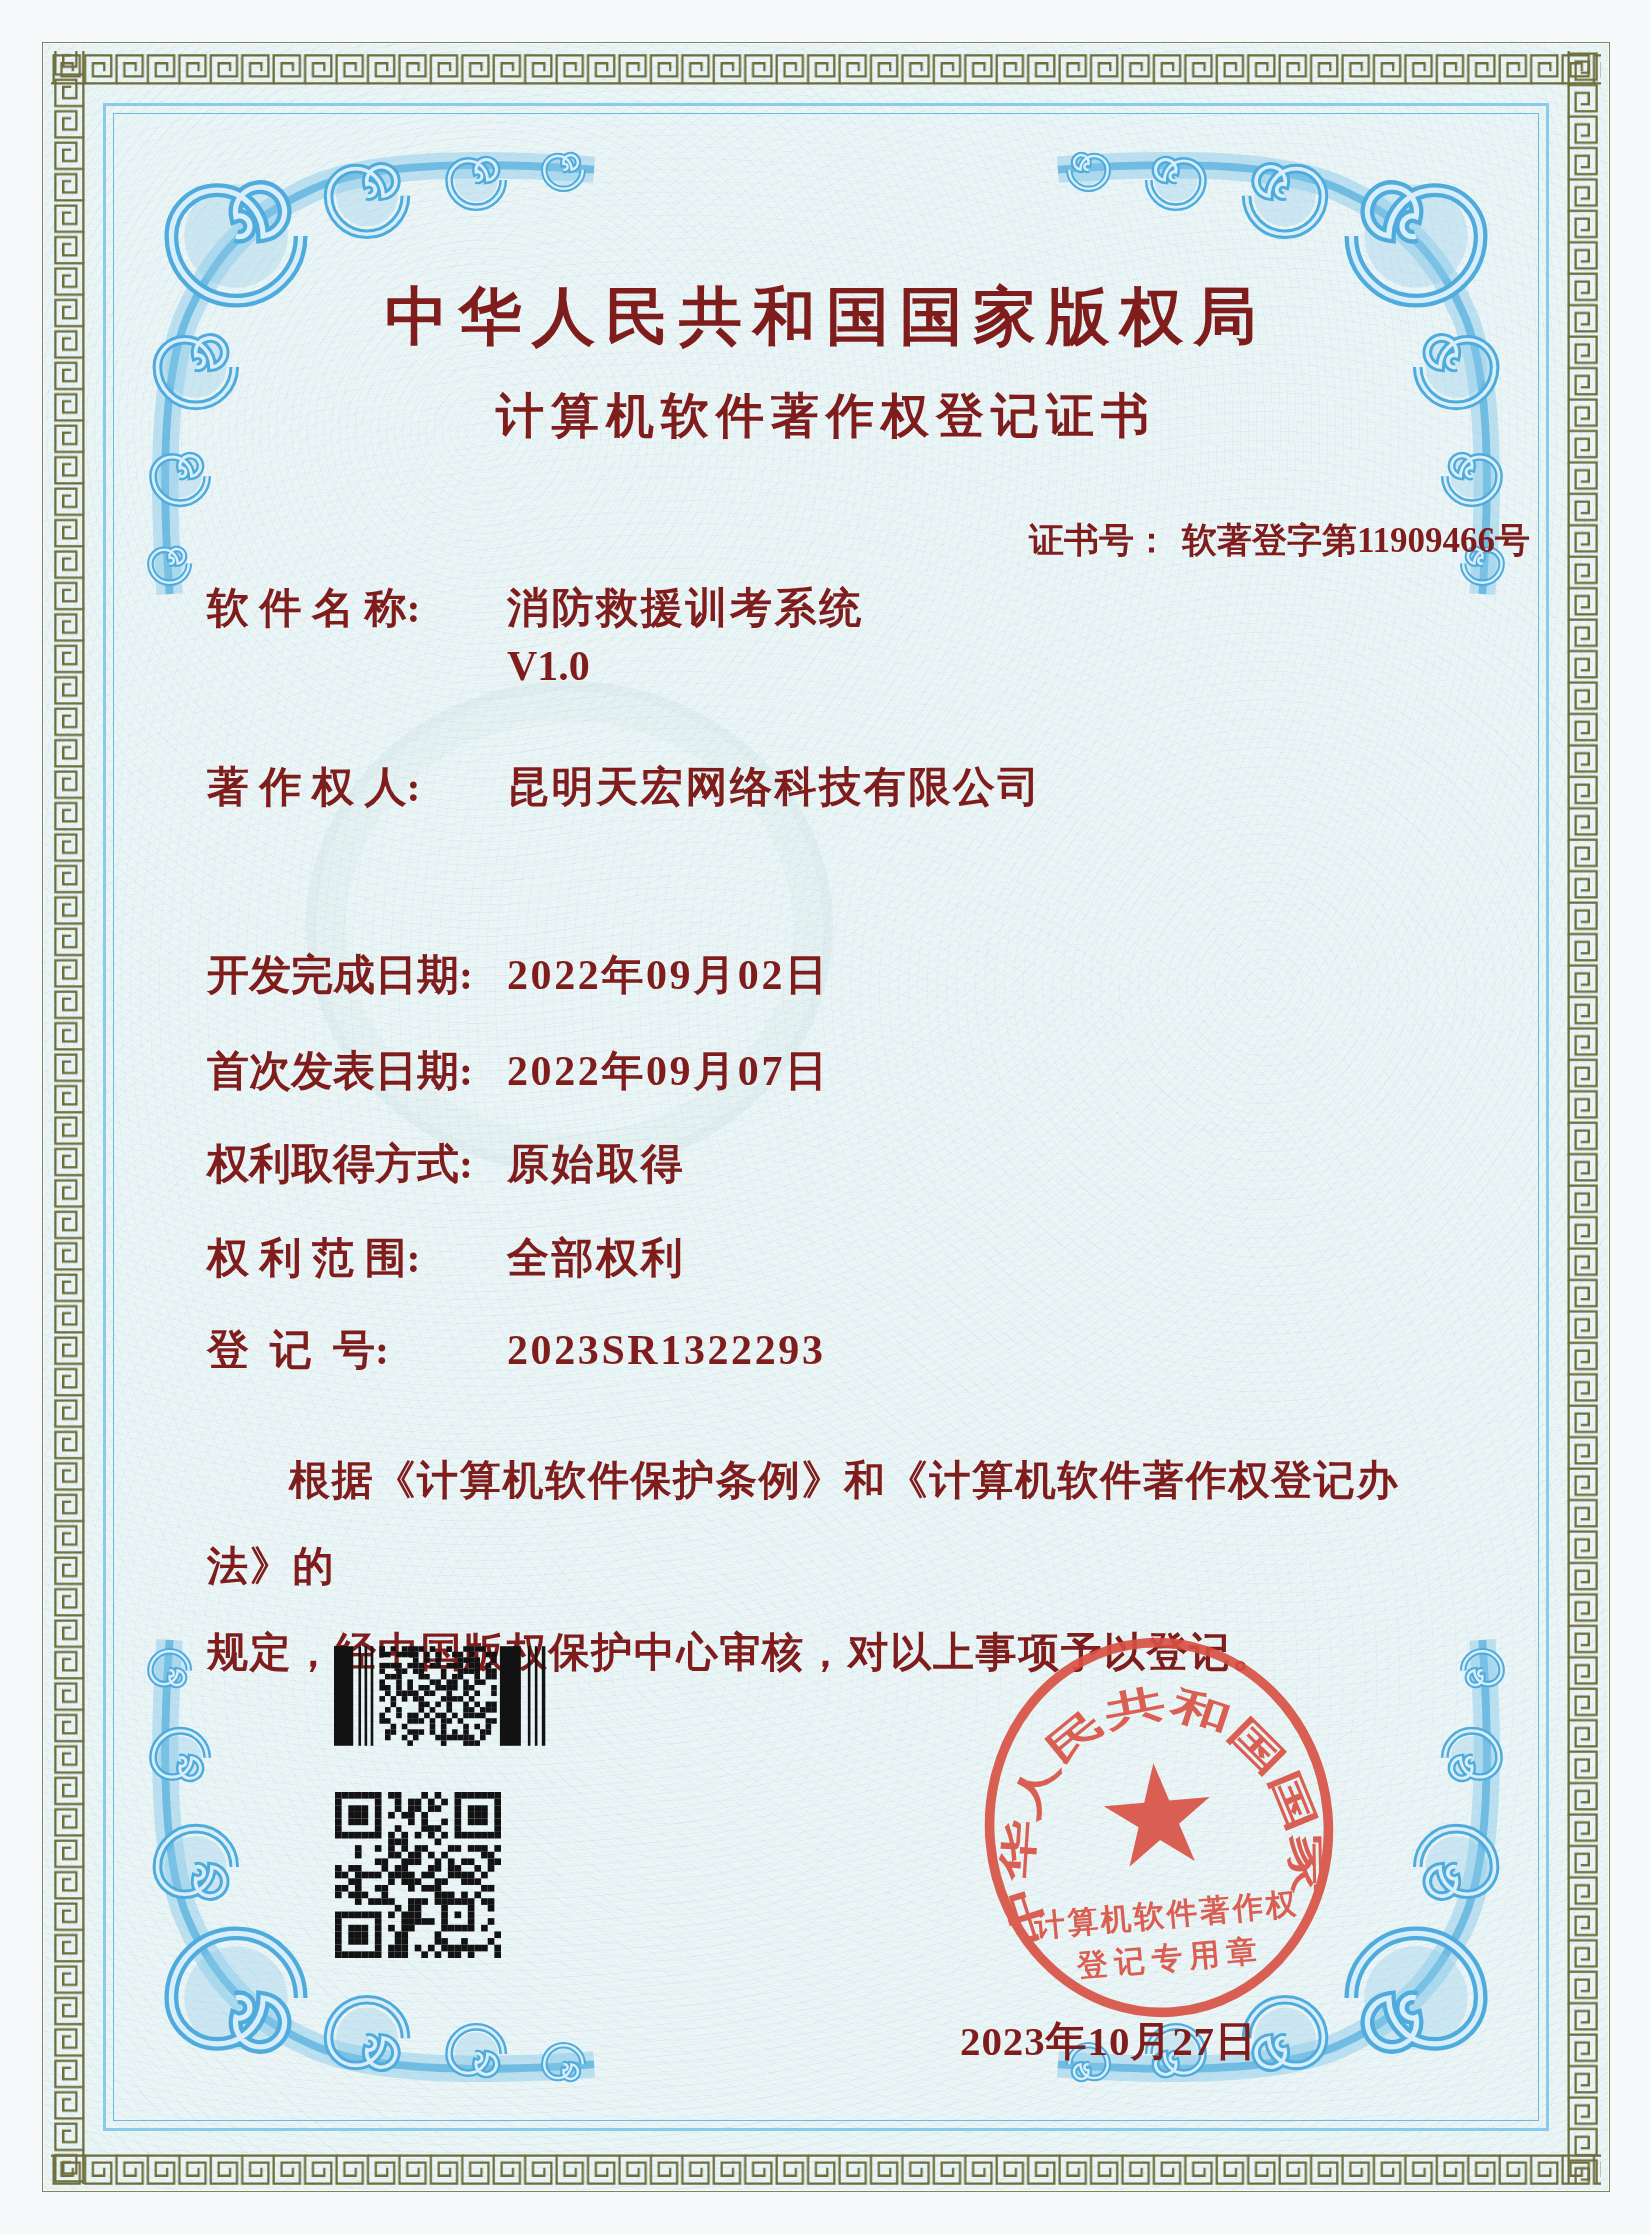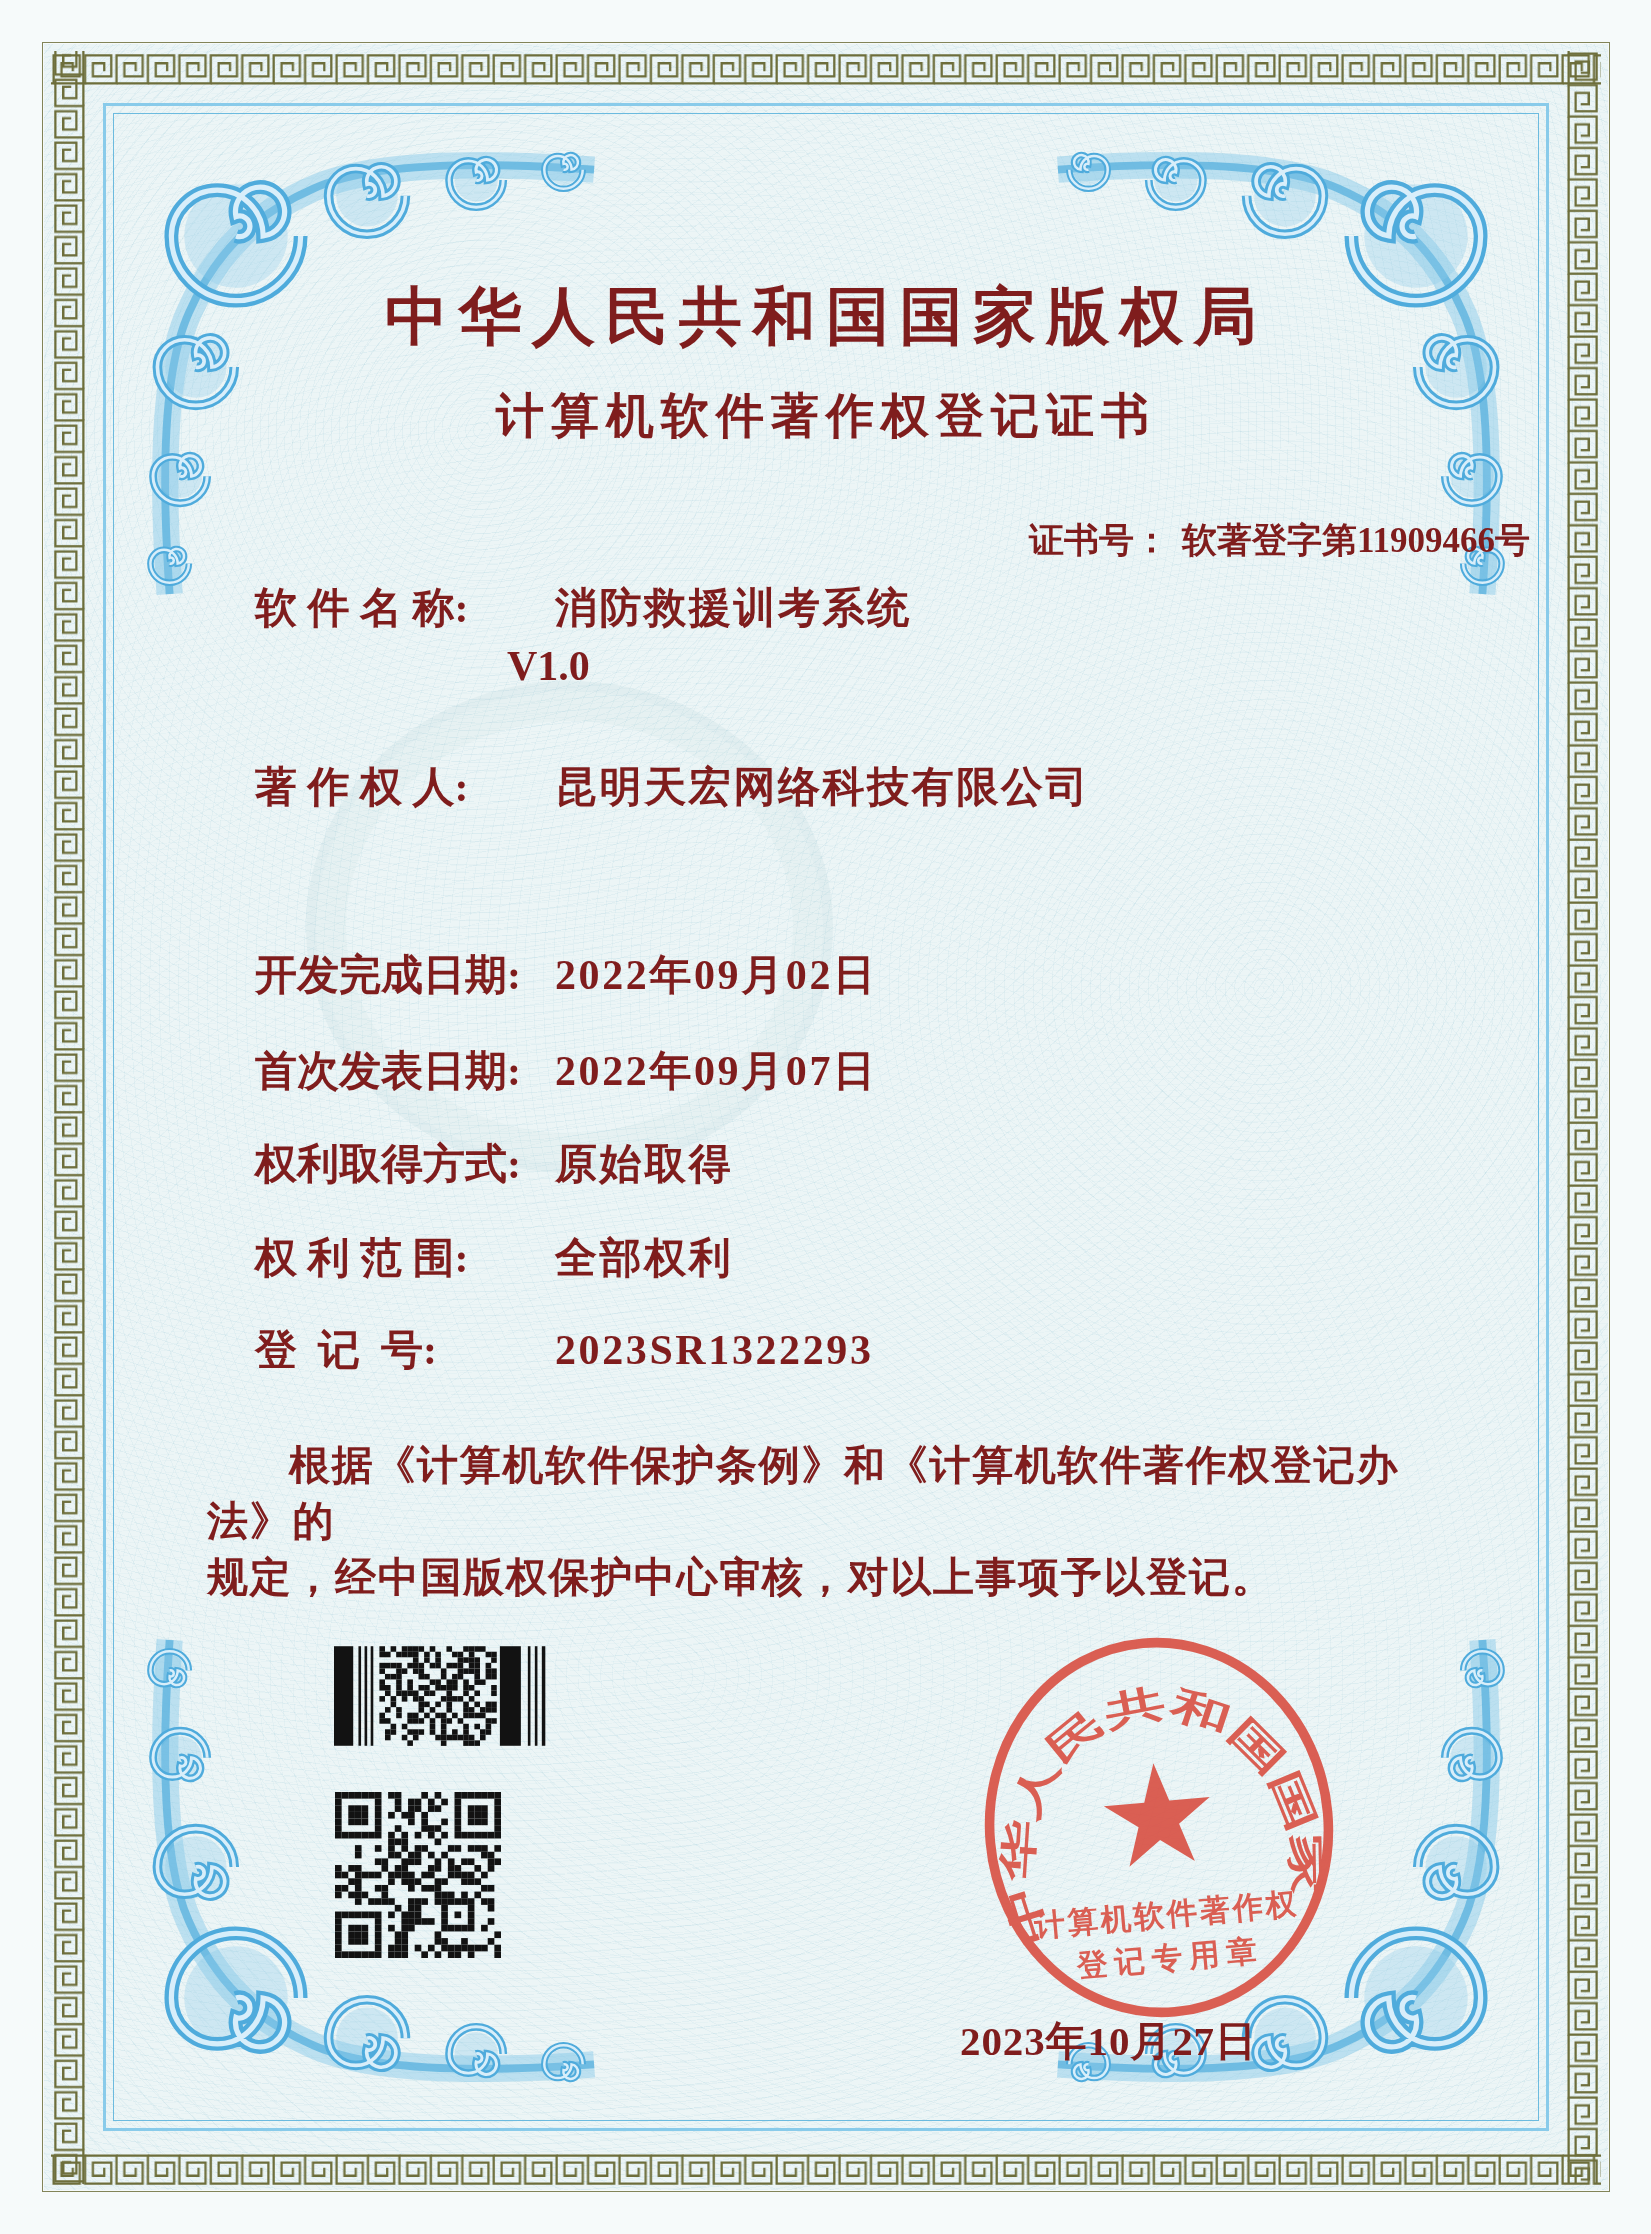--- a/index.html
+++ b/index.html
@@ -32,26 +32,26 @@
   .watermark{position:absolute;left:306px;top:681px;width:507px;height:472px;border-radius:50%;
       border:10.5px solid rgba(158,194,204,.13);box-shadow:inset 0 0 0 30px rgba(158,194,204,.07);}
   
   .authority{position:absolute;left:0;top:274px;width:100%;text-align:center;
       font-size:63px;font-weight:bold;letter-spacing:10.5px;}
   .doc-title{position:absolute;left:0;top:384px;width:100%;text-align:center;
       font-size:48px;font-weight:bold;letter-spacing:7px;}
   .certno{position:absolute;left:1029px;top:517px;font-size:35px;font-weight:bold;white-space:pre;}
   .certno .v{margin-left:13px;}
   .row{position:absolute;left:207px;white-space:pre;font-weight:bold;font-size:42px;}
-  .row .lab{display:inline-block;width:300px;white-space:pre;margin-left:48px;}
+  .row .lab{display:inline-block;width:300px;white-space:pre;}
   .row .val{letter-spacing:2.6px;}
   .r0{top:580px;} .ver{position:absolute;left:507px;top:642px;font-size:42px;font-weight:bold;}
   .r1{top:759px;} .r2{top:947px;} .r3{top:1043px;} .r4{top:1136px;} .r5{top:1230px;} .r6{top:1322px;}
   .statement{position:absolute;left:207px;top:1437px;width:1247px;font-size:41px;font-weight:bold;
-      line-height:56px;letter-spacing:1.7px;}
+      line-height:86px;letter-spacing:1.7px;}
   .statement .ln1{text-indent:82px;}
   .barcode{position:absolute;left:334px;top:1646px;width:241px;height:100px;}
   .qrcode{position:absolute;left:335px;top:1792px;width:166px;height:166px;}
   .seal{position:absolute;left:974px;top:1632px;width:370px;height:391px;opacity:.9;}
   .issue-date{position:absolute;left:960px;top:2014px;width:388px;
       font-size:41px;font-weight:bold;letter-spacing:0.9px;}
 </style>
 </head>
 <body>
 

